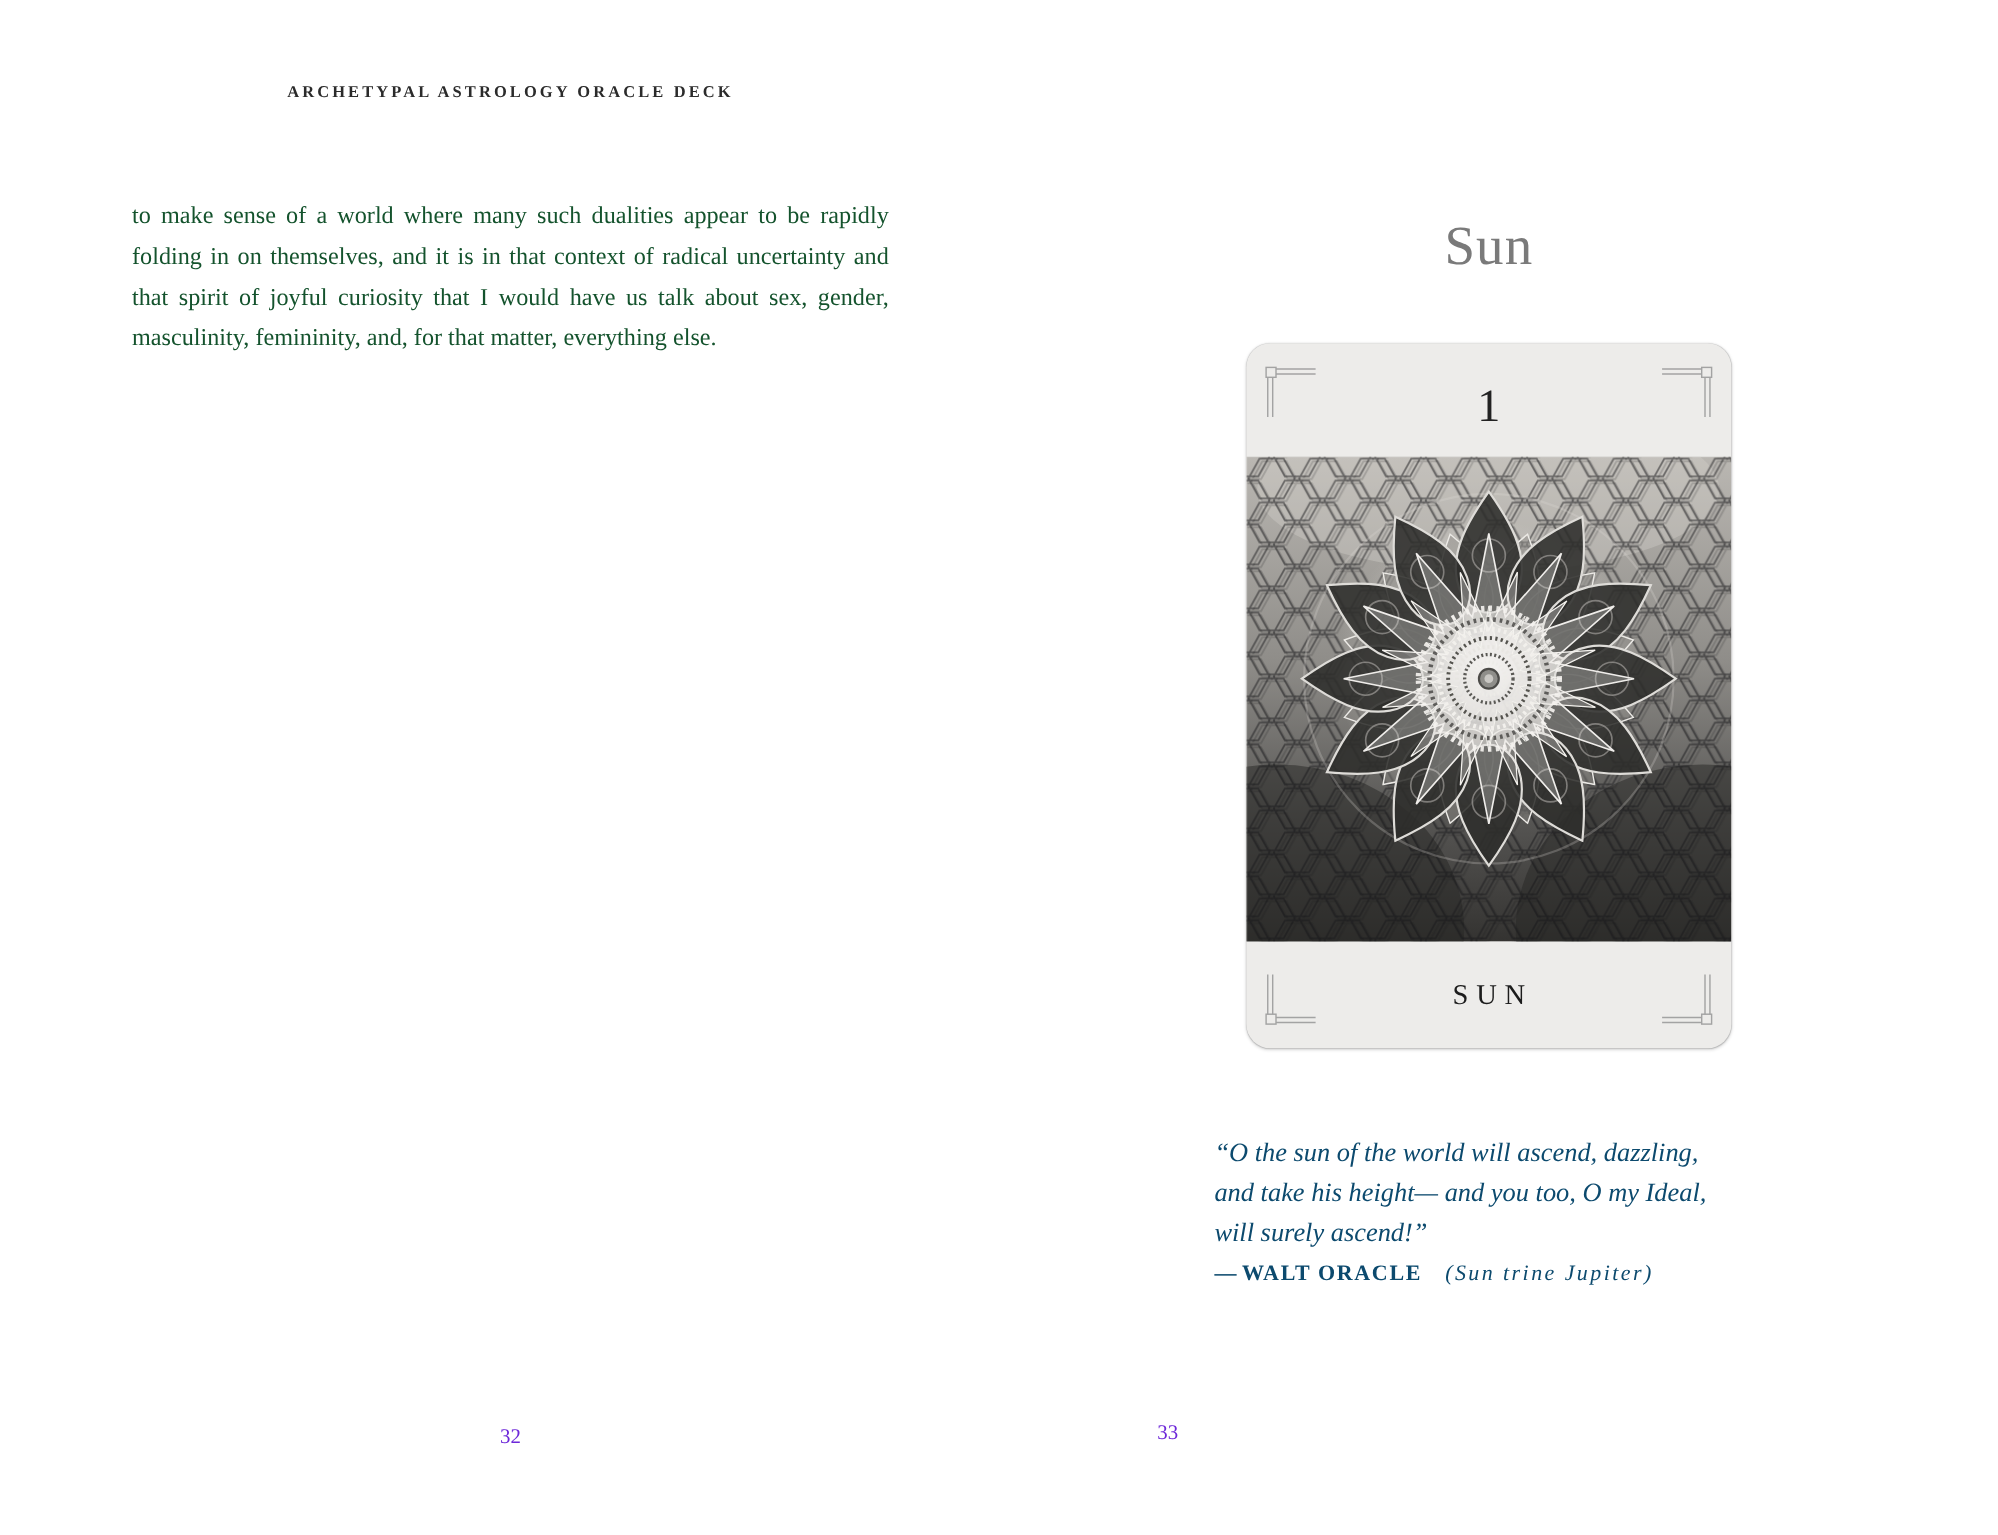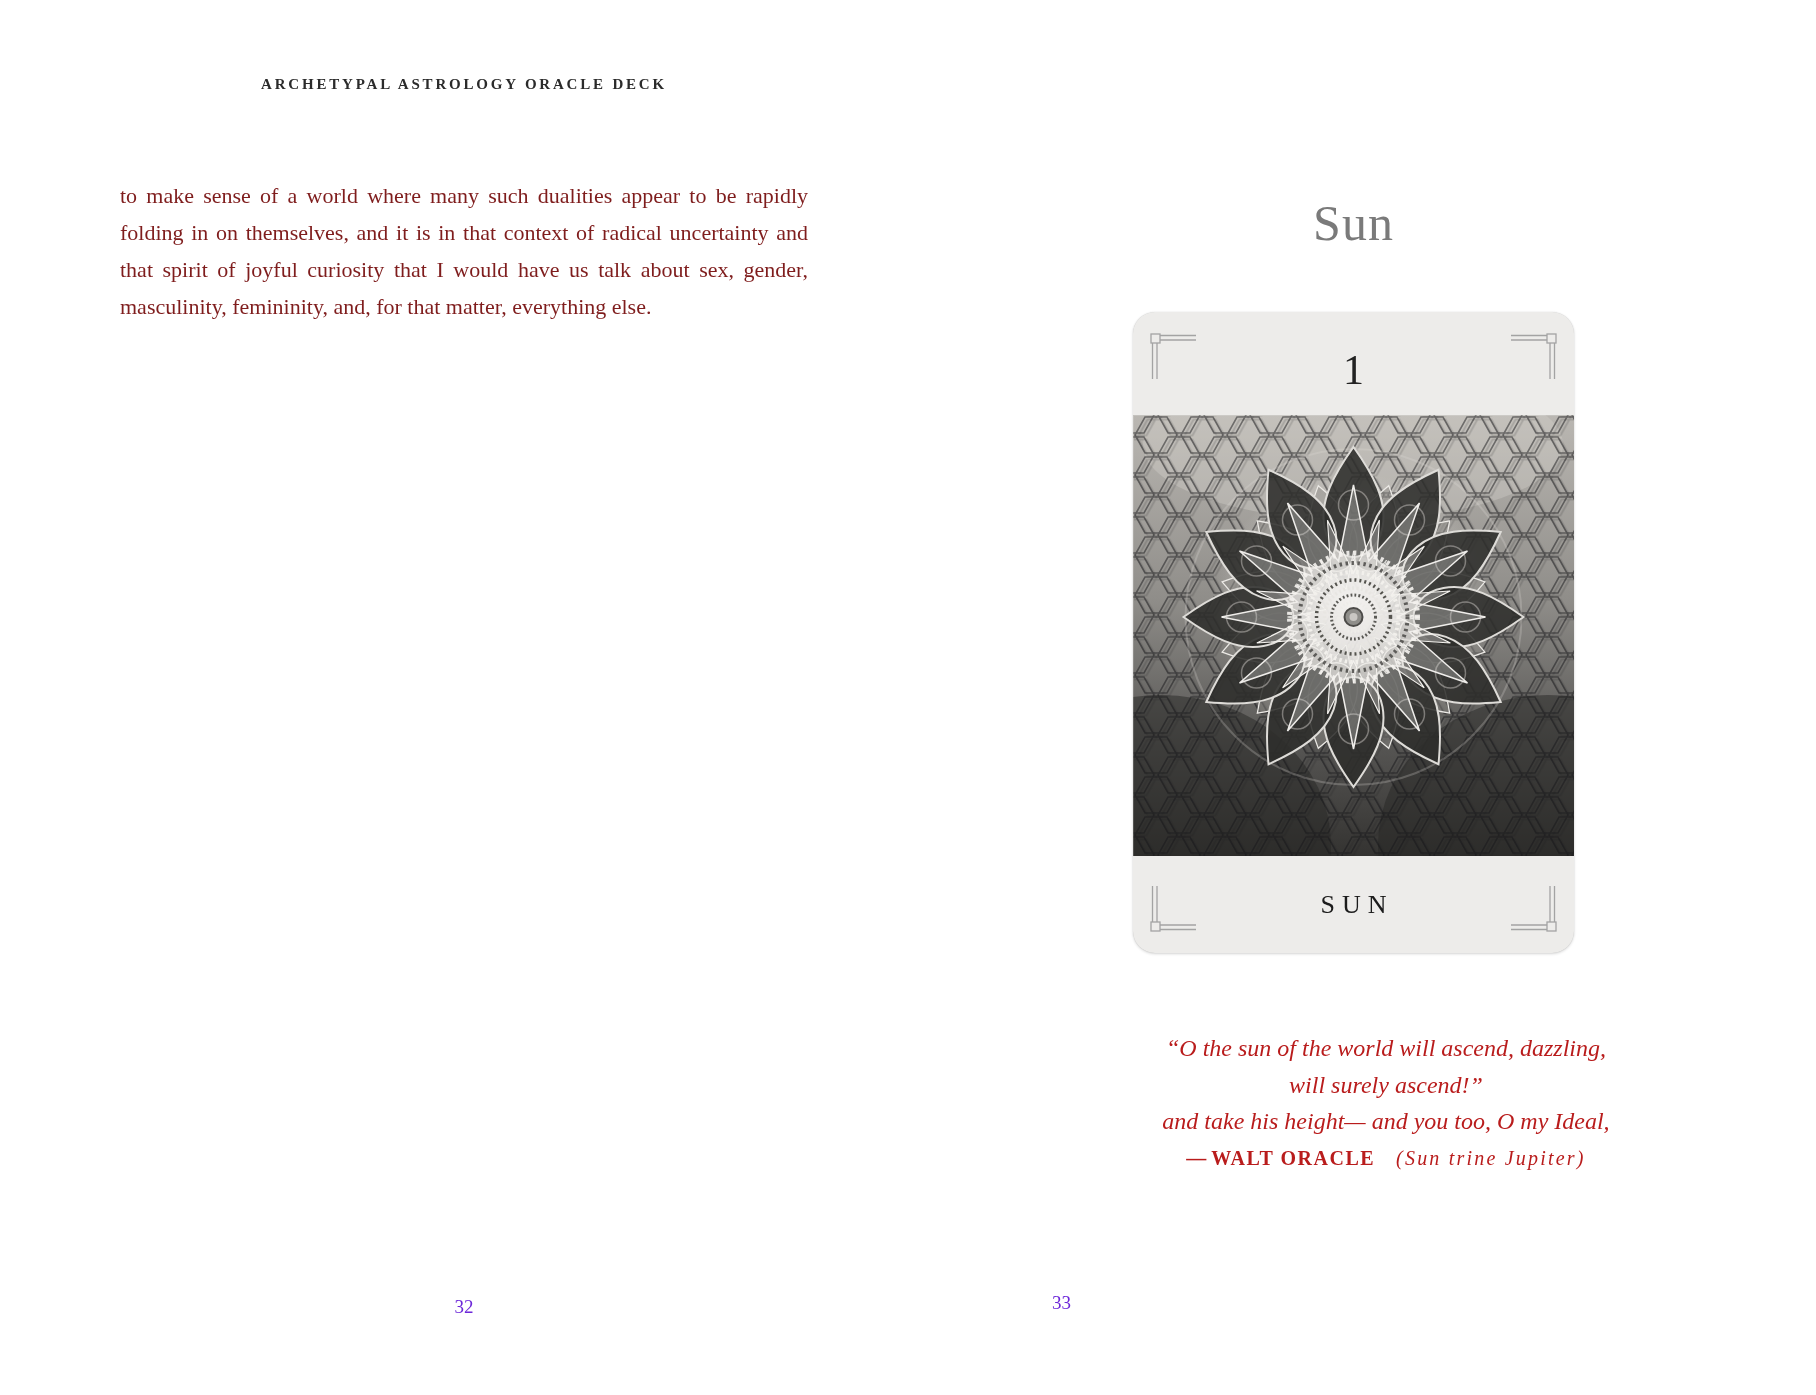--- a/index.html
+++ b/index.html
@@ -12,21 +12,21 @@
   }
   
   .running-header {
     position:absolute; left:120px; top:76px; width:688px;
     text-align:center; font-size:15px; font-weight:700;
     letter-spacing:2.8px; color:#2b2b2b; white-space:nowrap;
   }
   .paragraph {
     position:absolute; left:120px; top:177px; width:688px;
     font-size:22px; line-height:37px; text-align:justify;
-    text-justify:inter-word; color:#7f1d1d;
+    text-justify:inter-word; color:#14532d;
   }
   .page-num { position:absolute; font-size:19px; color:#6d28d9; }
   .page-num-left  { left:120px;  width:688px; top:1296px; text-align:center; }
   .page-num-right { left:1052px; width:620px; top:1292px; text-align:left; }
   
   .chapter-title {
     position:absolute; left:1133px; top:198px; width:441px;
     text-align:center; font-size:50px; line-height:50px;
     color:#7a7a7a; letter-spacing:1px;
   }
@@ -45,22 +45,22 @@
     text-align:center; font-size:26px; line-height:26px;
     letter-spacing:7px; text-indent:7px; color:#1c1c1c;
   }
   .corner { position:absolute; width:48px; height:48px; }
   .corner-tl { left:16px;  top:20px; }
   .corner-tr { right:16px; top:20px;    transform:scaleX(-1); }
   .corner-bl { left:16px;  bottom:20px; transform:scaleY(-1); }
   .corner-br { right:16px; bottom:20px; transform:scale(-1,-1); }
   
   .quote {
-    position:absolute; left:1076px; top:1030px; width:620px;
-    text-align:center; color:#b91c1c;
+    position:absolute; left:1104px; top:1030px; width:620px;
+    color:#0c4a6e;
   }
   .quote-line { font-style:italic; font-size:24px; line-height:36.5px; }
   .attribution { font-size:20px; line-height:37px; }
   .attribution .dash { font-weight:700; }
   .attribution .name { font-weight:700; letter-spacing:1.5px; }
   .attribution .note { font-style:italic; letter-spacing:2.2px; margin-left:16px; }
 </style>
 </head>
 <body>
 
@@ -211,22 +211,22 @@
           <line x1="11" y1="3.5" x2="47" y2="3.5"></line>
             <line x1="11" y1="8" x2="47" y2="8"></line>
           <line x1="3.5" y1="11" x2="3.5" y2="47"></line>
             <line x1="8" y1="11" x2="8" y2="47"></line>
         </g>
       </svg>
     </div>
 
     <div class="quote">
       <div class="quote-line">“O the sun of the world will ascend, dazzling,</div>
+      <div class="quote-line">and take his height— and you too, O my Ideal,</div>
       <div class="quote-line">will surely ascend!”</div>
-      <div class="quote-line">and take his height— and you too, O my Ideal,</div>
       <div class="attribution">
         <span class="dash">—</span>
         <span class="name">WALT ORACLE</span>
         <span class="note">(Sun trine Jupiter)</span>
       </div>
     </div>
 
     <div class="page-num page-num-right">33</div>
   </div>
 

